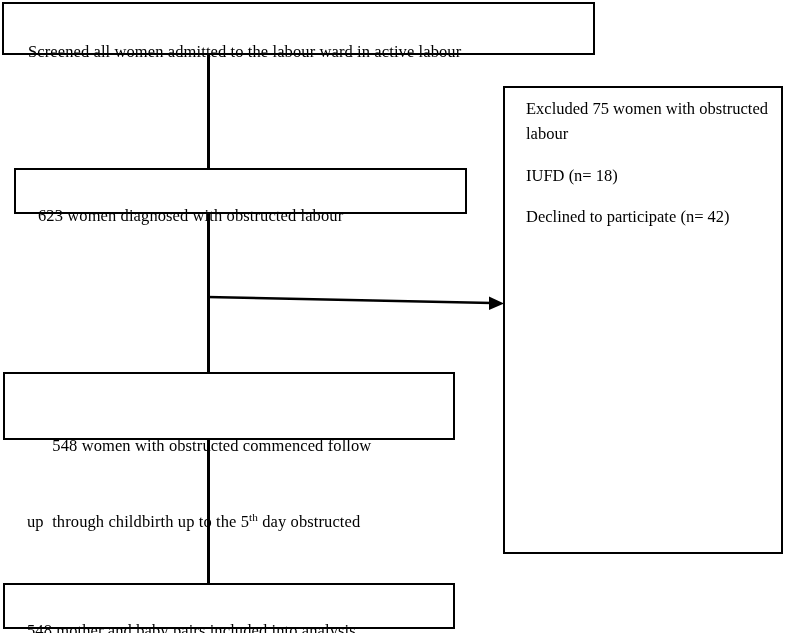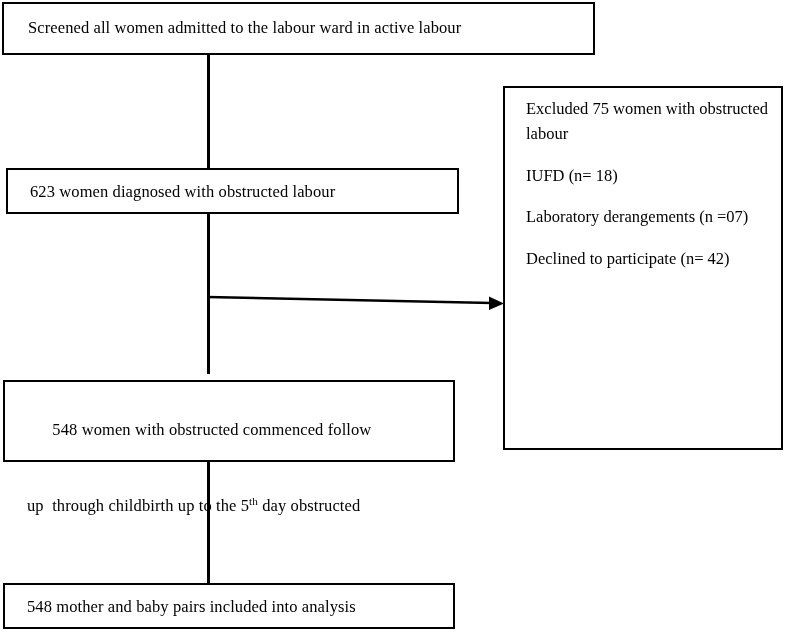--- a/index.html
+++ b/index.html
@@ -27,60 +27,61 @@
     z-index: 3;
   }
   .box-text {
     position: absolute;
     left: 22px;
     right: 10px;
     font-size: 16.5px;
     line-height: 1.55;
     letter-spacing: 0.1px;
     white-space: pre-wrap;
+    margin-top: 24px;
   }
 
   
   #box-screened {
     left: 2px;  top: 2px;
     width: 593px; height: 53px;
   }
   #box-screened .box-text { top: 11px; left: 24px; }
 
   
   #box-diagnosed {
-    left: 6px;  top: 168px;
+    left: 14px;  top: 168px;
     width: 453px; height: 46px;
   }
   #box-diagnosed .box-text { top: 9px; left: 22px; }
 
   
   #box-followup {
-    left: 3px;  top: 380px;
-    width: 452px; height: 82px;
+    left: 3px;  top: 372px;
+    width: 452px; height: 68px;
   }
   #box-followup .box-text { top: 9px; left: 22px; }
   #box-followup .line2 { display: block; }
   sup.ord {
     font-size: 0.68em;
     vertical-align: super;
     line-height: 0;
   }
 
   
   #box-analysed {
     left: 3px;  top: 583px;
     width: 452px; height: 46px;
   }
   #box-analysed .box-text { top: 9px; left: 22px; }
 
   
   #box-excluded {
     left: 503px; top: 86px;
-    width: 280px; height: 364px; padding-left: 32px;
+    width: 280px; height: 468px; padding-left: 32px;
   }
   #box-excluded .excl-list {
     position: absolute;
     left: 21px;
     right: 8px;
     top: 9px;
   }
   #box-excluded .excl-item {
     font-size: 16.5px;
     line-height: 1.5;
@@ -140,18 +141,17 @@
   <div class="vline" id="vline-3"></div>
 
   <div class="box" id="box-analysed">
     <div class="box-text">548 mother and baby pairs included into analysis</div>
   </div>
 
   <div class="box" id="box-excluded">
     <div class="excl-list">
       <p class="excl-item">Excluded 75 women with obstructed labour</p>
       <p class="excl-item">IUFD (n= 18)</p>
-      <p class="excl-item">Laboratory derangements (n =07)</p>
       <p class="excl-item">Declined to participate (n= 42)</p>
     </div>
   </div>
 
 </div>
 
 </body></html>

